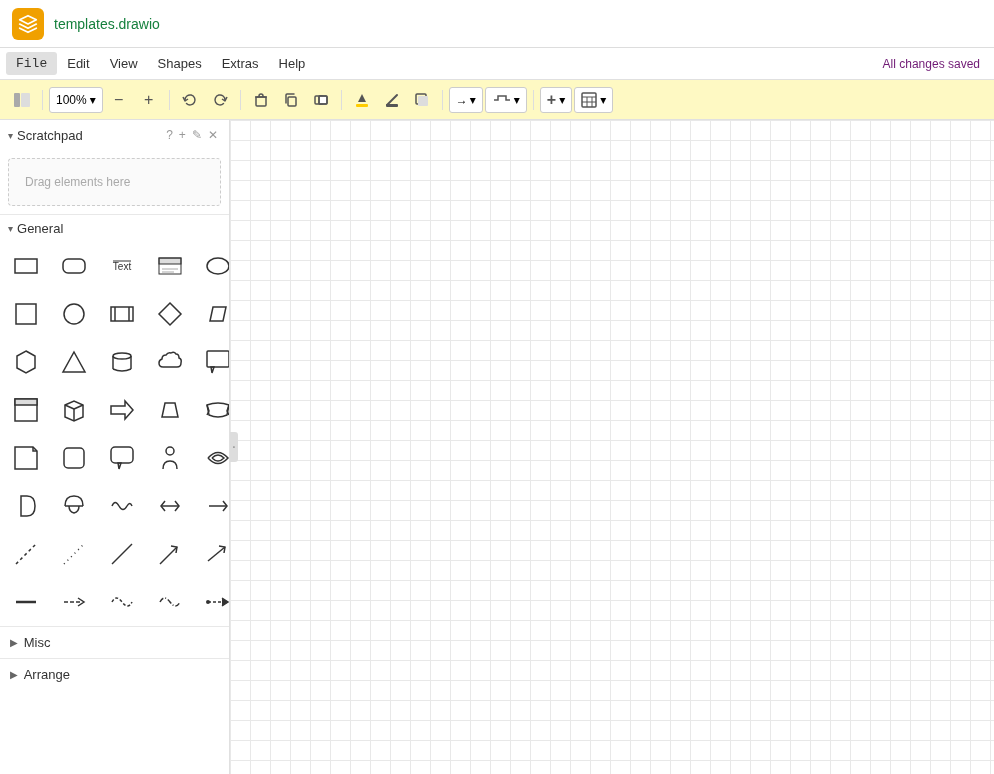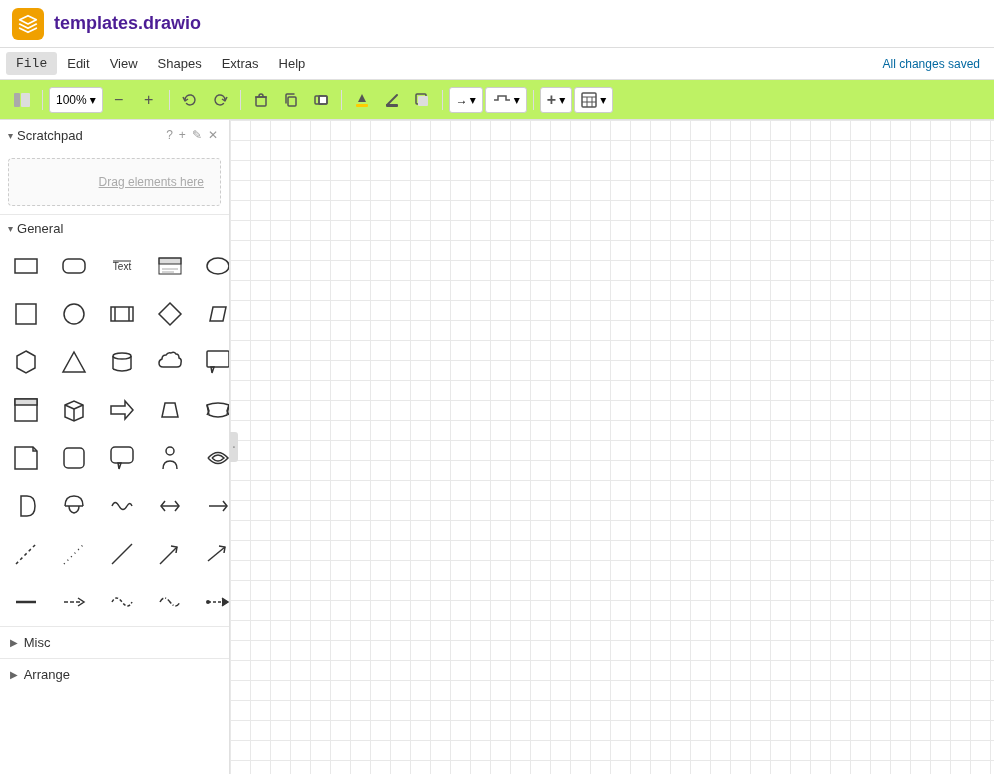--- a/index.html
+++ b/index.html
@@ -8,36 +8,36 @@
     
     #title-bar {
       display: flex; align-items: center; height: 48px; background: #fff;
       border-bottom: 1px solid #ddd; padding: 0 12px; gap: 10px;
     }
     #app-logo {
       width: 32px; height: 32px; background: #f0a000; border-radius: 6px;
       display: flex; align-items: center; justify-content: center; flex-shrink: 0;
     }
     #app-logo svg { width: 20px; height: 20px; fill: white; }
-    #app-title { font-size: 18px; color: #4c1d95; font-weight: bold; }
+    #app-title { font-size: 14px; color: #15803d; font-weight: normal; }
 
     
     #menu-bar {
       display: flex; align-items: center; height: 32px; background: #fff;
       border-bottom: 1px solid #e0e0e0; padding: 0 6px;
     }
     .menu-item {
       padding: 4px 10px; cursor: pointer; border-radius: 3px; font-size: 13px; color: #333;
     }
     .menu-item.active { background: #e0e0e0; font-family: Liberation Mono, monospace; }
-    #save-status { margin-left: auto; font-size: 12px; color: #0369a1; padding-right: 8px; }
+    #save-status { margin-left: auto; font-size: 12px; color: #701a75; padding-right: 8px; }
 
     
     #toolbar {
-      display: flex; align-items: center; height: 40px; background: #bef264;
+      display: flex; align-items: center; height: 40px; background: #fef9c3;
       border-bottom: 1px solid #e0e0e0; padding: 0 8px; gap: 2px;
     }
     .toolbar-btn {
       width: 28px; height: 28px; display: flex; align-items: center; justify-content: center;
       cursor: pointer; border-radius: 3px; border: none; background: transparent; color: #555;
       font-size: 14px;
     }
     .toolbar-sep { width: 1px; height: 20px; background: #ddd; margin: 0 4px; }
     .toolbar-combo {
       display: flex; align-items: center; border: 1px solid #ccc; border-radius: 3px;
@@ -77,23 +77,22 @@
     #scratchpad-header {
       display: flex; align-items: center; padding: 6px 8px;
       font-size: 13px; color: #333; font-weight: 500;
     }
     #scratchpad-header span.label { flex: 1; }
     .scratchpad-action {
       color: #999; font-size: 12px; padding: 2px 3px; cursor: pointer;
     }
     #drag-area {
       margin: 8px; border: 1.5px dashed #ccc; border-radius: 4px;
-      padding: 16px; text-align: right; color: #aaa; font-size: 12px;
+      padding: 16px; text-align: left; color: #aaa; font-size: 12px;
       background: #fafafa;
-      text-decoration: underline;
     }
 
     
     .shapes-grid {
       display: grid; grid-template-columns: repeat(5, 36px);
       gap: 12px; padding: 6px 8px;
     }
     .shape-item {
       width: 36px; height: 36px; display: flex; align-items: center;
       justify-content: center; cursor: pointer; border-radius: 3px;

